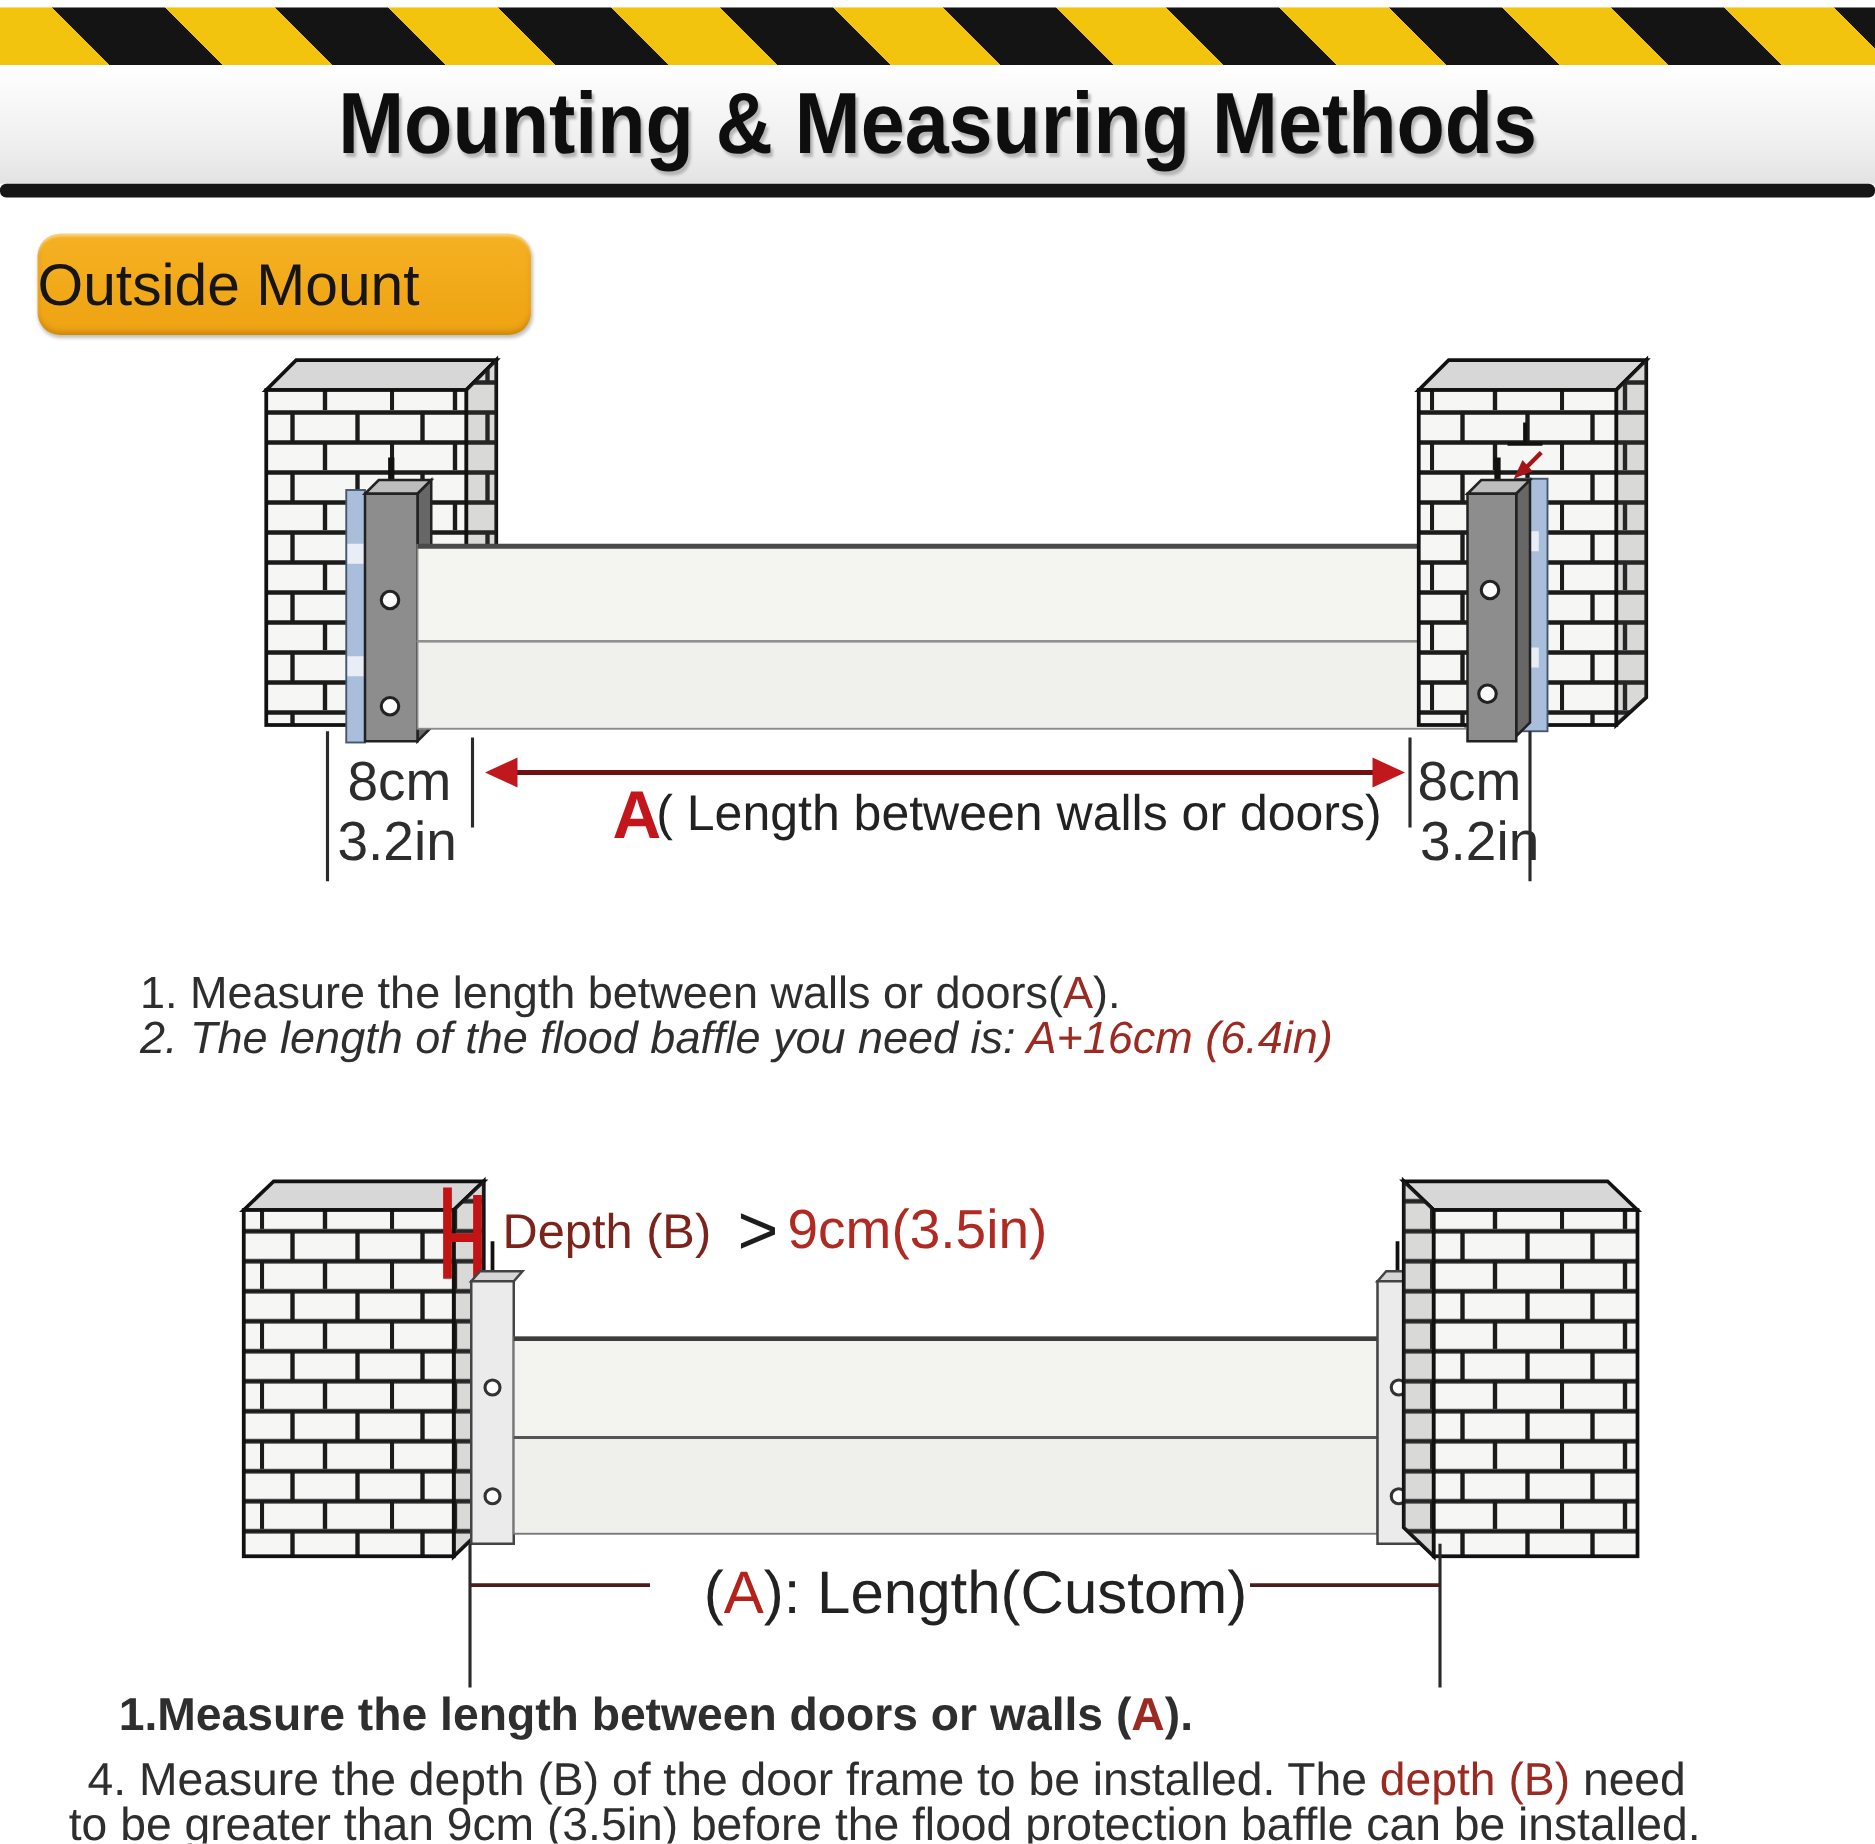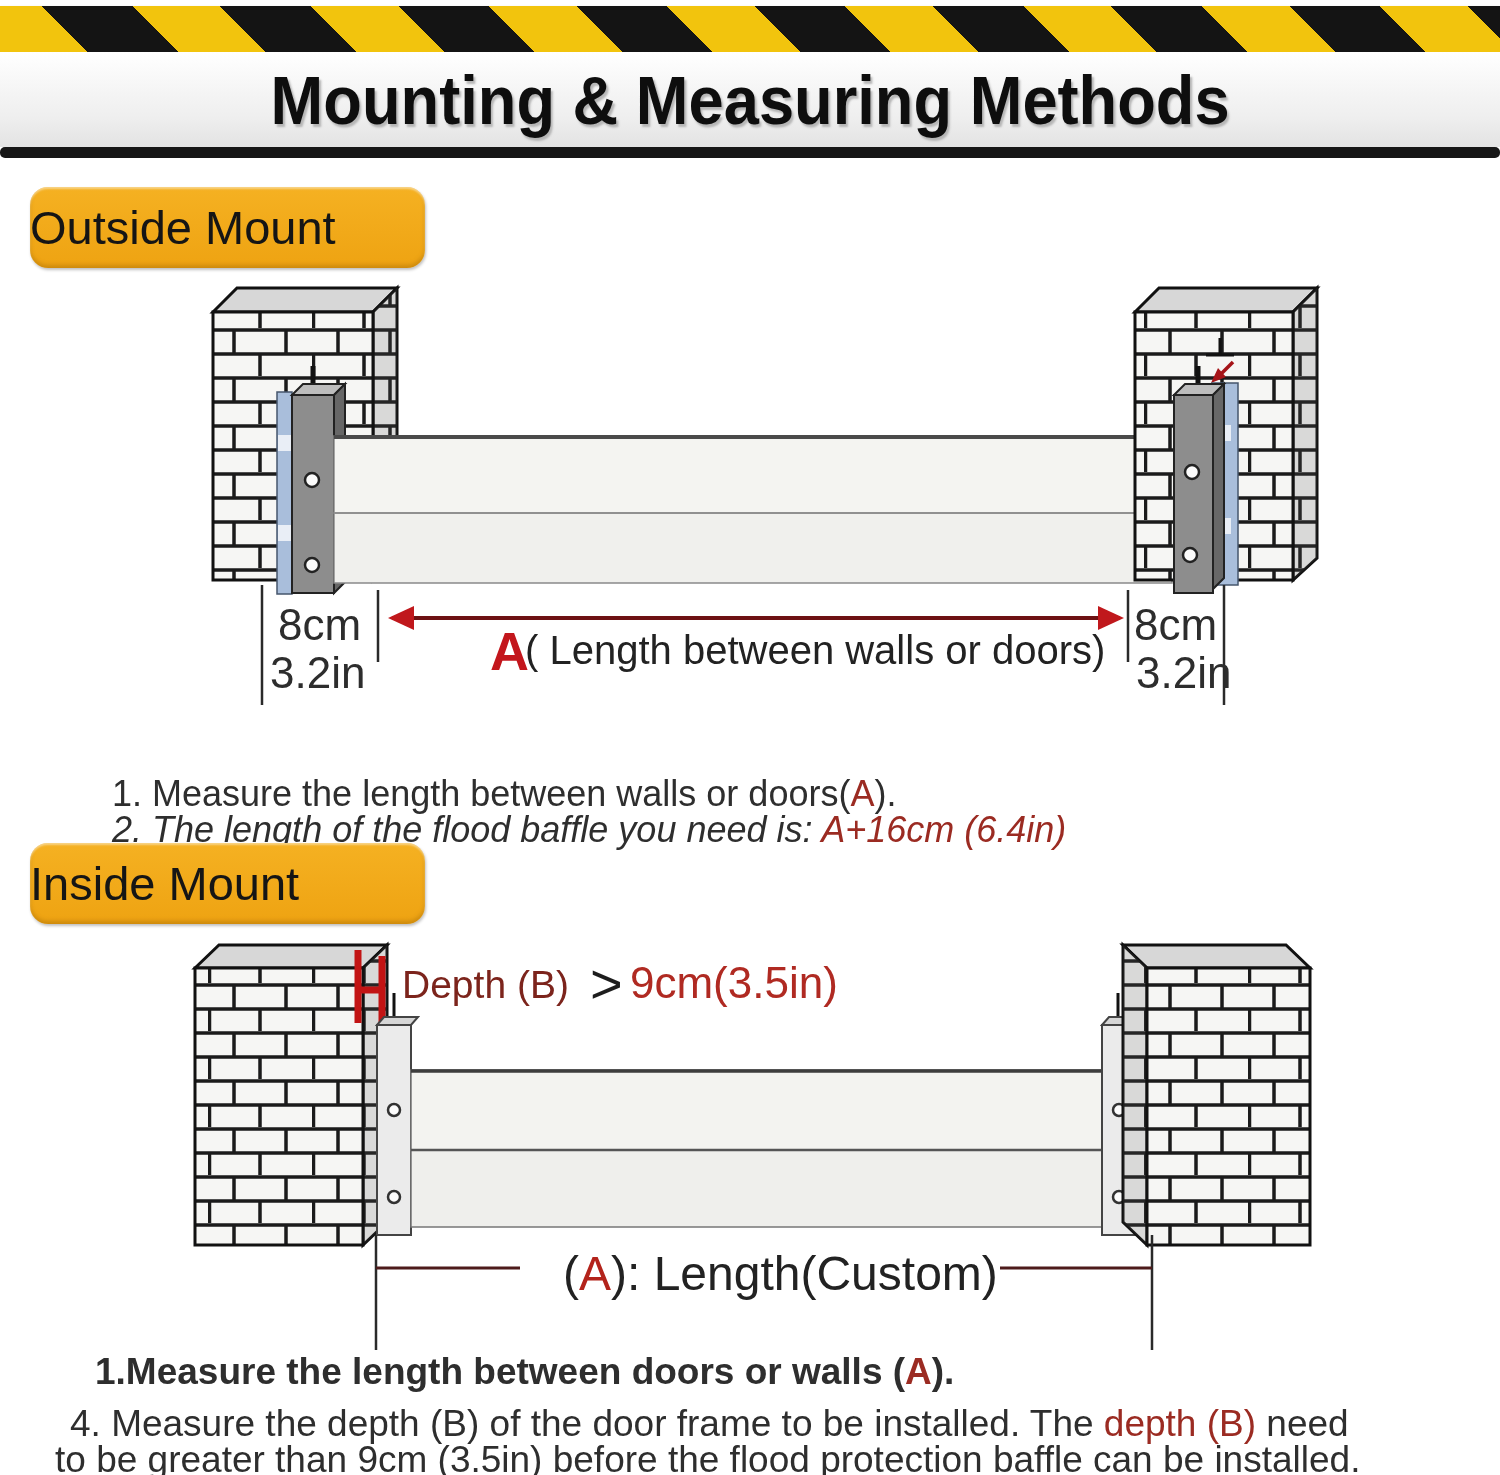--- a/index.html
+++ b/index.html
@@ -136,23 +136,20 @@
       <text x="1134" y="360" font-size="44" fill="#2d2d2d">8cm</text>
       <text x="1136" y="408" font-size="44" fill="#2d2d2d">3.2in</text>
       <text x="490" y="390" font-size="54" font-weight="bold" fill="#c3161c">A</text>
       <text x="525" y="384" font-size="40" fill="#222">( Length between walls or doors)</text>
     </g>
   </svg>
 
   <div class="instr" id="out-step1"><span>1. Measure the length between walls or doors(</span><span class="red">A</span><span>).</span></div>
   <div class="instr" id="out-step2"><span>2. The length of the flood baffle you need is: </span><span class="red">A+16cm (6.4in)</span></div>
 
-  <div class="mount-label" id="inside-label">
-    <span>Inside Mount</span>
-  </div>
 
   <svg id="inside-diagram" class="diagram" width="1500" height="420" viewBox="0 0 1500 420">
 
     <g>
       <polygon points="195,33 219,10 387,10 363,33" fill="#d7d7d7" stroke="#111" stroke-width="3"></polygon>
       <polygon points="363,33 387,10 387,287 363,310" fill="url(#brickP)" stroke="#111" stroke-width="3"></polygon>
       <polygon points="363,33 387,10 387,287 363,310" fill="rgba(90,90,90,0.18)"></polygon>
       <rect x="195" y="33" width="168" height="277" fill="url(#brickP)" stroke="#111" stroke-width="3"></rect>
     </g>
 

